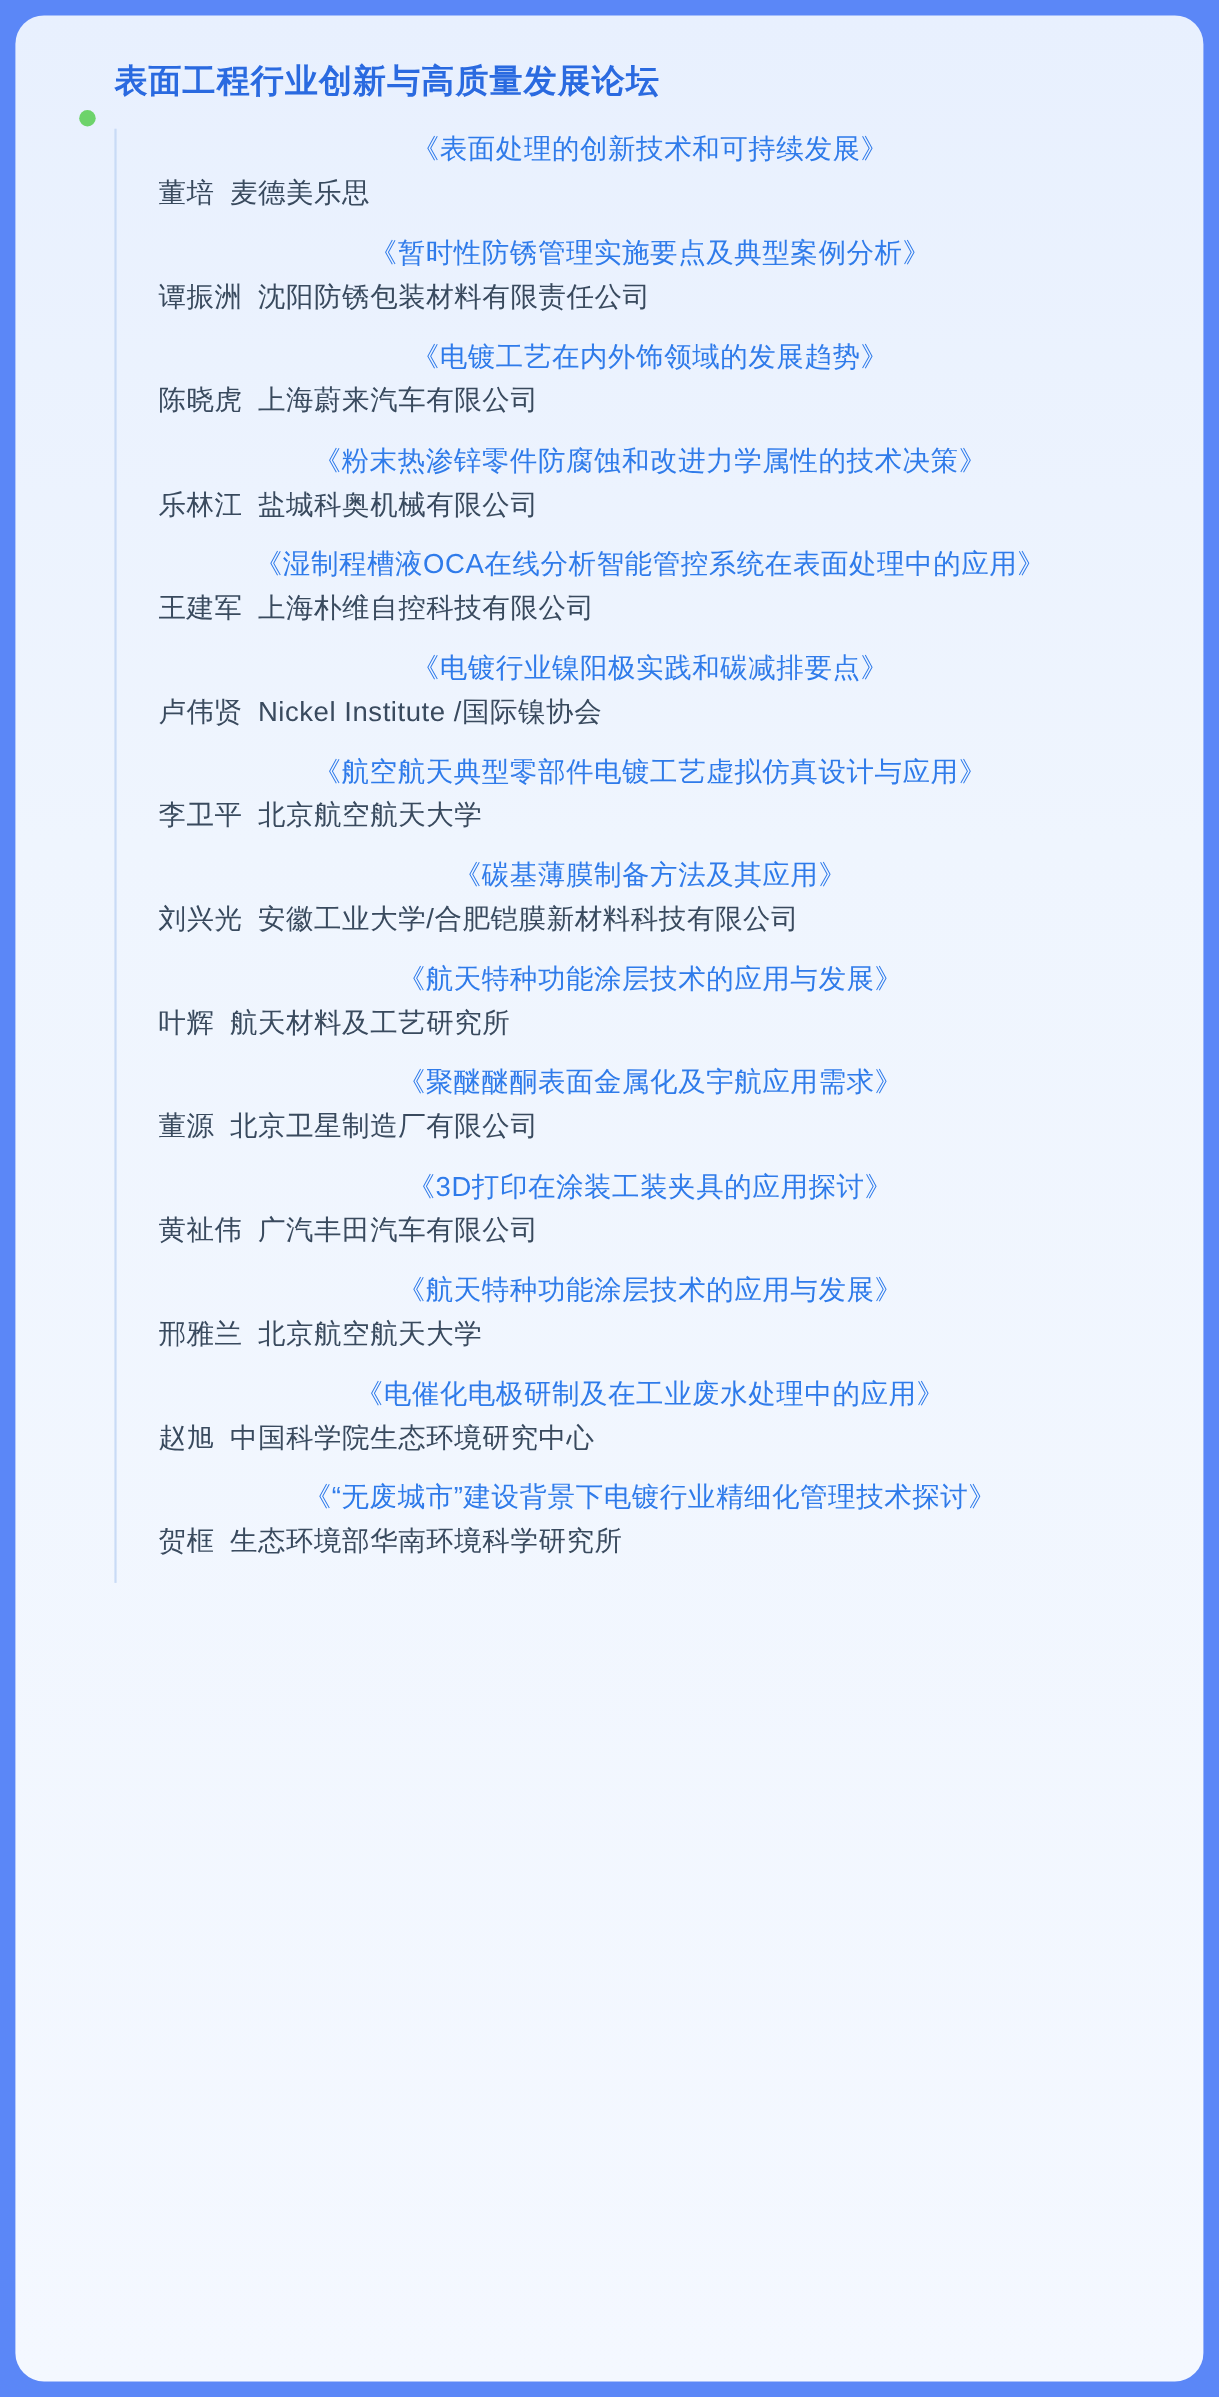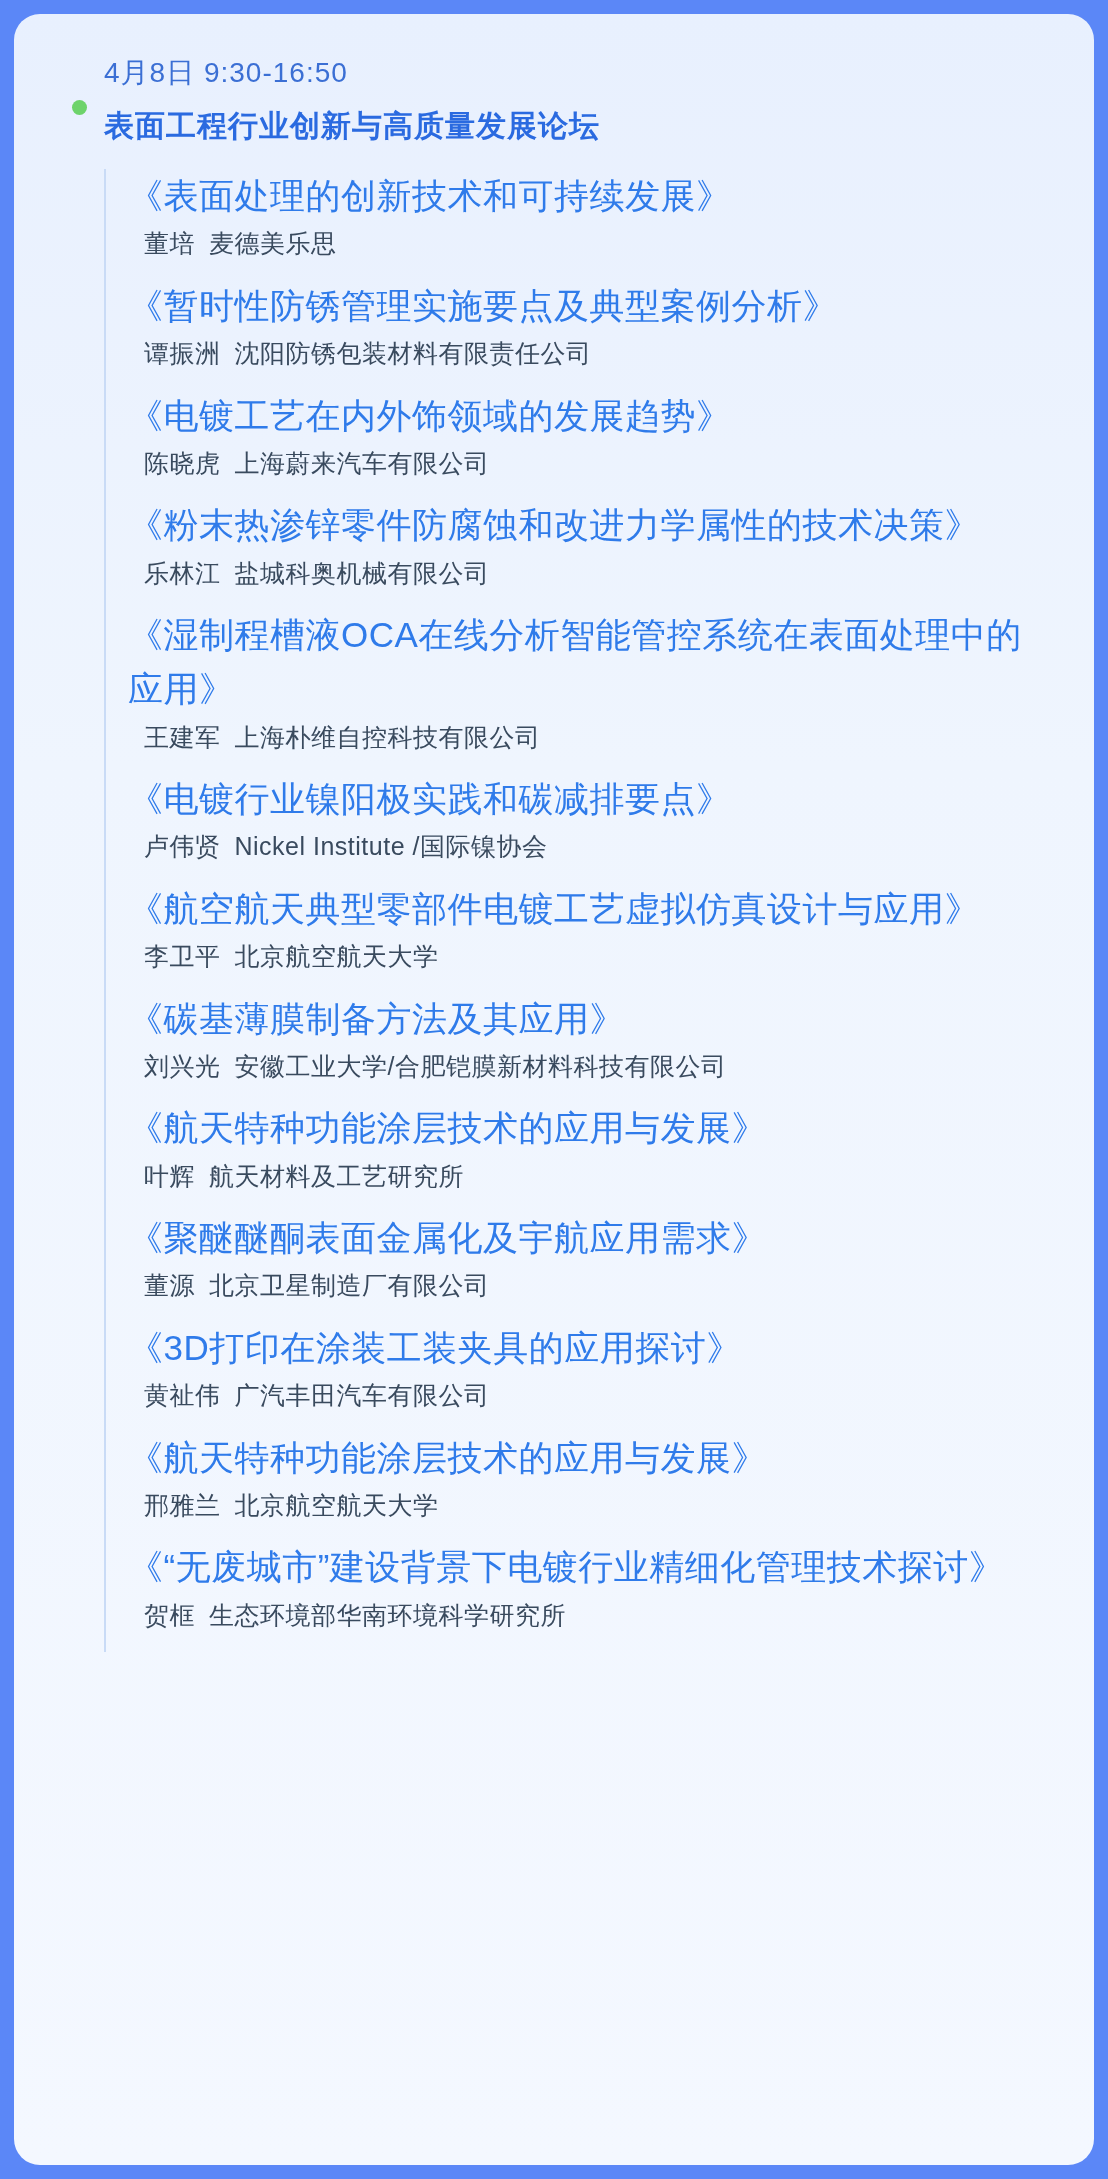--- a/index.html
+++ b/index.html
@@ -54,27 +54,28 @@
     margin-bottom: 22px;
   }
   .timeline {
     position: relative;
     margin-left: 50px;
     padding-left: 22px;
     border-left: 2px solid #c9dbf6;
     padding-bottom: 10px;
   }
   .topic {
-    font-size: 35px;
+    font-size: 25px;
     color: #2f7bea;
     line-height: 1.55;
     letter-spacing: 0.5px;
     margin-top: 16px;
     margin-bottom: 2px;
     word-break: break-all;
+    text-align: center;
   }
   .speaker {
     font-size: 25px;
     color: #394a5e;
     line-height: 1.5;
     letter-spacing: 0.5px;
     margin-left: 16px;
     margin-bottom: 8px;
   }
   .speaker .nm {
@@ -84,21 +85,20 @@
   .entry:first-child .topic {
     margin-top: 6px;
   }
 </style>
 </head>
 <body>
 
 <div class="page">
   <div class="inner">
     <div class="dot"></div>
-    <div class="session-time">4月8日 9:30-16:50</div>
     <div class="session-title">表面工程行业创新与高质量发展论坛</div>
     <div class="timeline">
 
       <div class="entry">
         <div class="topic">《表面处理的创新技术和可持续发展》</div>
         <div class="speaker">
           <span class="nm">董培</span><span>麦德美乐思</span>
         </div>
       </div>
 
@@ -172,20 +172,26 @@
         </div>
       </div>
 
       <div class="entry">
         <div class="topic">《航天特种功能涂层技术的应用与发展》</div>
         <div class="speaker">
           <span class="nm">邢雅兰</span><span>北京航空航天大学</span>
         </div>
       </div>
 
+      <div class="entry">
+        <div class="topic">《电催化电极研制及在工业废水处理中的应用》</div>
+        <div class="speaker">
+          <span class="nm">赵旭</span><span>中国科学院生态环境研究中心</span>
+        </div>
+      </div>
 
       <div class="entry">
         <div class="topic">《“无废城市”建设背景下电镀行业精细化管理技术探讨》</div>
         <div class="speaker">
           <span class="nm">贺框</span><span>生态环境部华南环境科学研究所</span>
         </div>
       </div>
 
     </div>
   </div>

